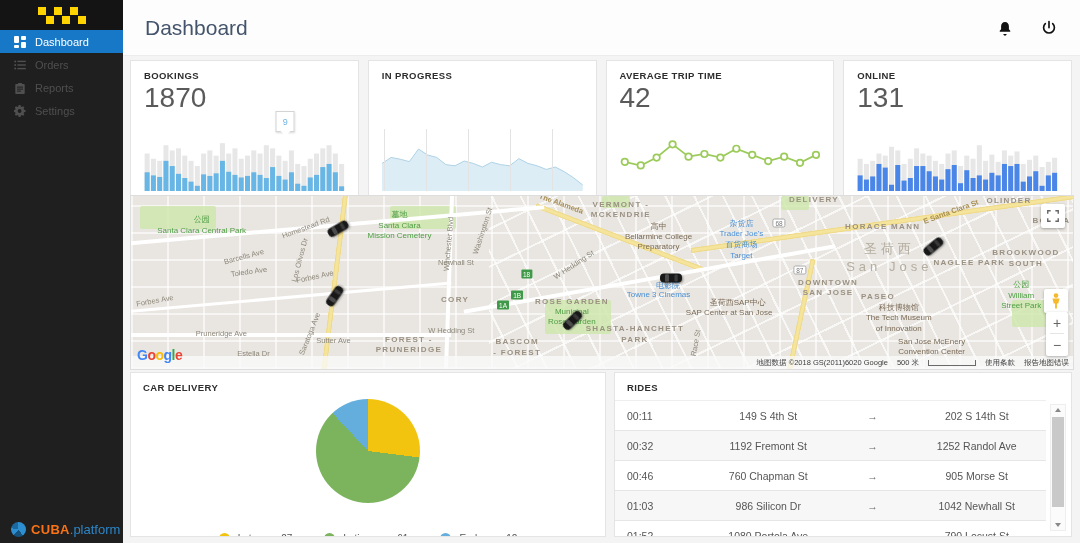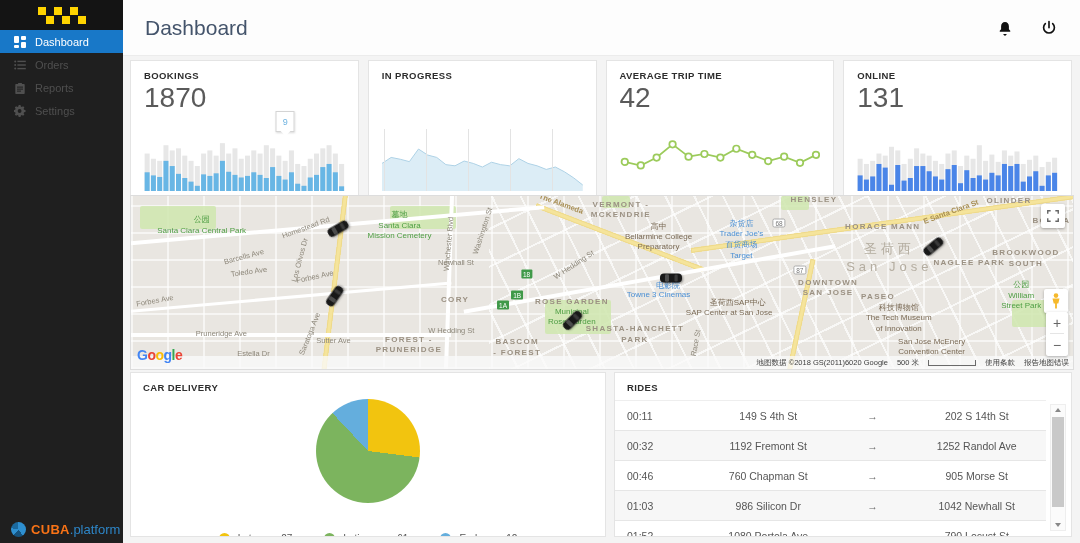--- a/index.html
+++ b/index.html
@@ -446,21 +446,21 @@
 Rose Garden</div>
     <div class="mlabel lab-area" style="left: 53.5%; top: 80%; transform: translate(-50%, -50%) rotate(0deg);">SHASTA-HANCHETT
 PARK</div>
     <div class="mlabel lab-area" style="left: 41%; top: 87.5%; transform: translate(-50%, -50%) rotate(0deg);">BASCOM
 - FOREST</div>
     <div class="mlabel lab-poi-blue" style="left: 57%; top: 52%; transform: translate(-50%, -50%) rotate(0deg);">电影院</div>
     <div class="mlabel lab-poi-blue" style="left: 56%; top: 57.5%; transform: translate(-50%, -50%) rotate(0deg);">Towne 3 Cinemas</div>
     <div class="mlabel lab-poi-dark" style="left: 64.4%; top: 62%; transform: translate(-50%, -50%) rotate(0deg);">圣荷西SAP中心</div>
     <div class="mlabel lab-poi-dark" style="left: 63.5%; top: 67.5%; transform: translate(-50%, -50%) rotate(0deg);">SAP Center at San Jose</div>
     <div class="mlabel lab-road" style="left: 60%; top: 85%; transform: translate(-50%, -50%) rotate(-80deg);">Race St</div>
-    <div class="mlabel lab-area" style="left: 72.5%; top: 2.5%; transform: translate(-50%, -50%) rotate(0deg);">HENSLEY</div>
+    <div class="mlabel lab-area" style="left: 72.5%; top: 2.5%; transform: translate(-50%, -50%) rotate(0deg);">DELIVERY</div>
     <div class="mlabel lab-area" style="left: 79.8%; top: 18.2%; transform: translate(-50%, -50%) rotate(0deg);">HORACE MANN</div>
     <div class="mlabel lab-area" style="left: 93.2%; top: 3%; transform: translate(-50%, -50%) rotate(0deg);">OLINDER</div>
     <div class="mlabel lab-road-orange" style="left: 87.1%; top: 9%; transform: translate(-50%, -50%) rotate(-20deg);">E Santa Clara St</div>
     <div class="mlabel lab-area" style="left: 97.7%; top: 14.5%; transform: translate(-50%, -50%) rotate(0deg);">BONITA</div>
     <div class="mlabel lab-area" style="left: 95%; top: 36%; transform: translate(-50%, -50%) rotate(0deg); text-align: center;">BROOKWOOD
 SOUTH</div>
     <div class="mlabel lab-area" style="left: 89%; top: 38.5%; transform: translate(-50%, -50%) rotate(0deg);">NAGLEE PARK</div>
     <div class="mlabel lab-area-lg" style="left: 80.5%; top: 30.5%; transform: translate(-50%, -50%) rotate(0deg);">圣荷西</div>
     <div class="mlabel lab-area-lg" style="left: 80.5%; top: 41%; transform: translate(-50%, -50%) rotate(0deg);">San Jose</div>
     <div class="mlabel lab-area" style="left: 74%; top: 53%; transform: translate(-50%, -50%) rotate(0deg);">DOWNTOWN

